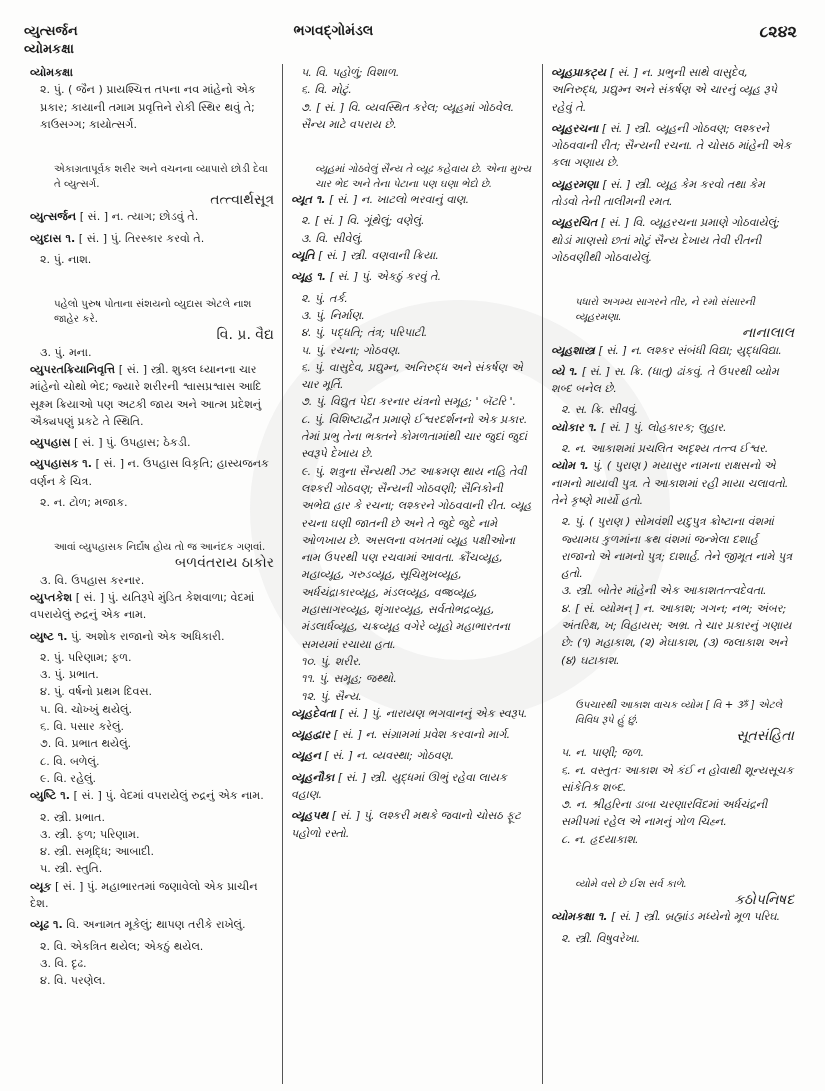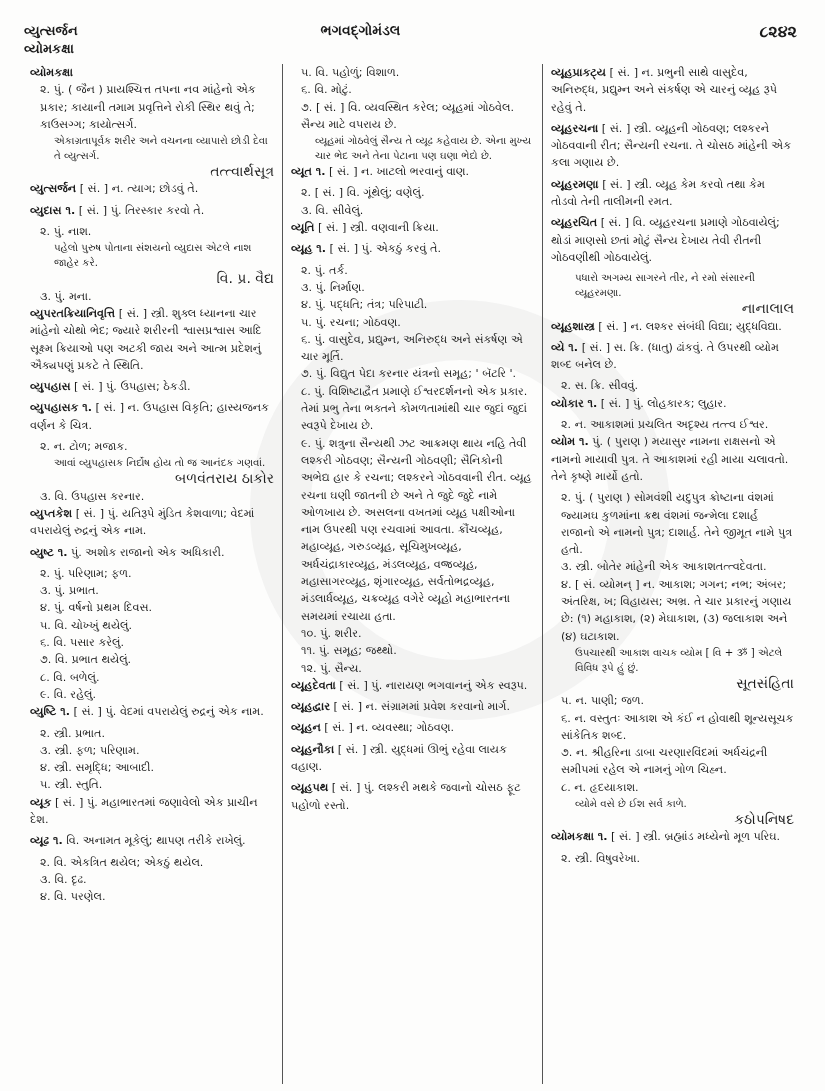--- a/index.html
+++ b/index.html
@@ -7,29 +7,29 @@
     width:825px; height:1091px; overflow:hidden; position:relative;
     background:#fdfdfc; color:#1a1a1a;
     font-family: "DejaVu Sans", sans-serif;
   }
   .watermark {
     position:absolute; left:250px; top:300px; width:420px; height:420px;
     border-radius:50%; border:60px solid #eeeeee; box-sizing:border-box; opacity:.7; pointer-events:none;
   }
   .header { position:absolute; top:14px; left:0; width:825px; height:44px; }
   .guide-left { position:absolute; left:24px; top:8px; font-size:13px; font-weight:bold; line-height:18px; }
-  .page-title { position:absolute; left:0; width:667px; top:8px; text-align:center; font-size:14px; font-weight:bold;margin-left:27px; }
+  .page-title { position:absolute; left:0; width:667px; top:8px; text-align:center; font-size:14px; font-weight:bold; }
   .page-num { position:absolute; right:28px; top:8px; font-size:16px; font-weight:bold; }
   .columns { position:absolute; top:64px; left:22px; width:782px; height:1020px; display:flex; }
   .col { width:260px; padding:0 8px; box-sizing:border-box; font-size:11.2px; line-height:17.3px; }
-  .col + .col { border-left:1px solid #555; }
+  .col + .col { border-left:1px solid #555;font-style:italic; }
   .entry { margin:0 0 4px 0; }
   .hw { font-weight:bold; }
   .sense { padding-left:10px; }
-  .quote { padding-left:24px; font-size:10.2px; line-height:15px; }
+  .quote { padding-left:24px; font-size:10.2px; line-height:15px;margin-top:28px; }
   .src { text-align:right; font-size:14px; }
 </style>
 </head>
 <body>
 
 <div class="watermark"></div>
 
 <div class="header">
   <div class="guide-left">
     <div>વ્યુત્સર્જન</div>

